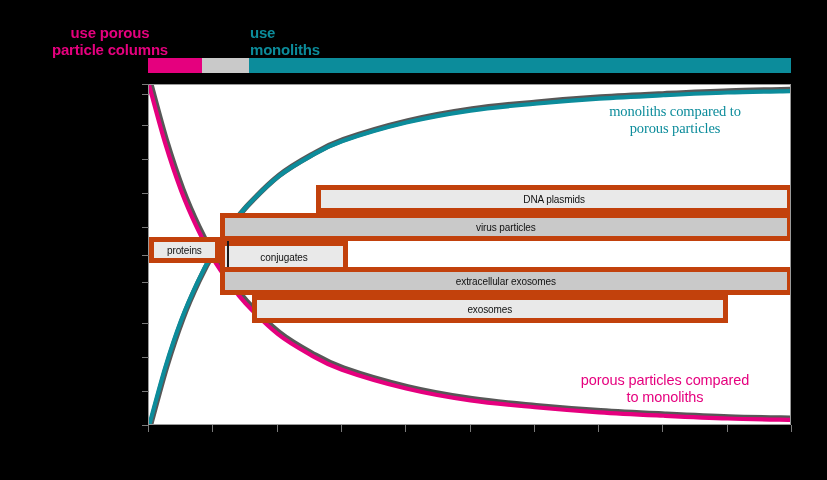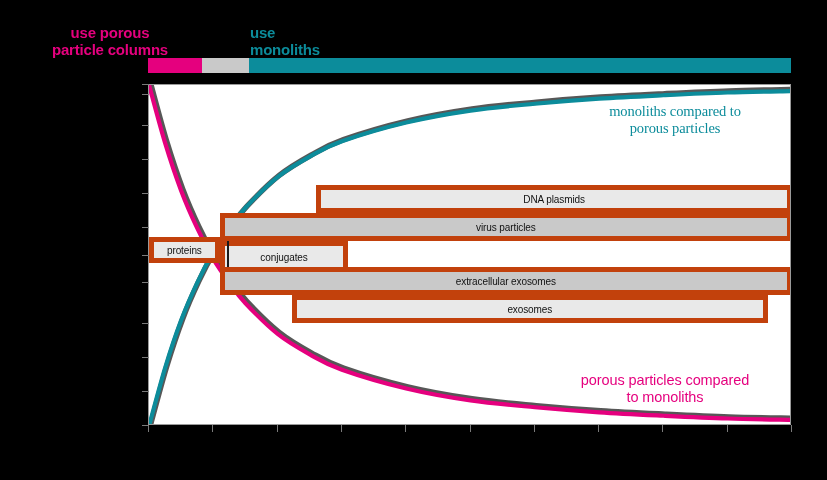--- a/index.html
+++ b/index.html
@@ -175,21 +175,21 @@
         </div>
         <div class="cat-bar cat-light" style="left: 0px; width: 70.73px; top: 152px; height: 26px;">
           <span>proteins</span>
         </div>
         <div class="cat-bar cat-light" style="left: 70.73px; width: 128.6px; top: 156px; height: 32px;">
           <span>conjugates</span>
         </div>
         <div class="cat-bar cat-dark" style="left: 70.73px; width: 572.27px; top: 182px; height: 28px;">
           <span>extracellular exosomes</span>
         </div>
-        <div class="cat-bar cat-light" style="left: 102.88px; width: 475.82px; top: 210px; height: 28px; margin-left: 40px;">
+        <div class="cat-bar cat-light" style="left: 102.88px; width: 475.82px; top: 210px; height: 28px;">
           <span>exosomes</span>
         </div>
       </div>
     <div id="crossover-line" style="left: 78.16px; top: 156px; height: 26px;"></div>
   </div>
 
   <div id="yticks-layer">
       <div class="tick-y" style="top: 425px;"></div>
       <div class="tick-y" style="top: 390.9px;"></div>
       <div class="tick-y" style="top: 356.8px;"></div>

